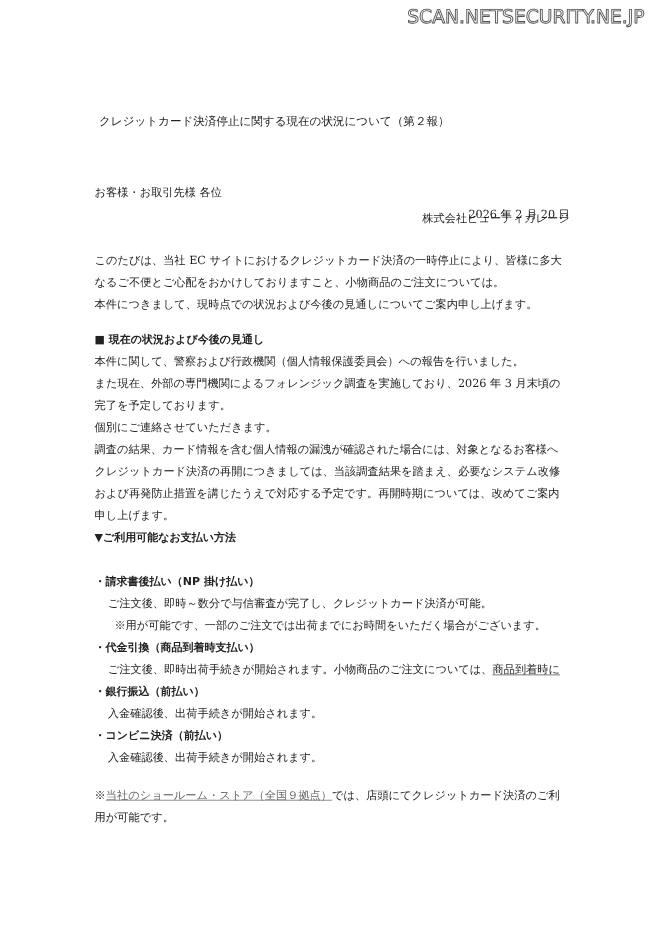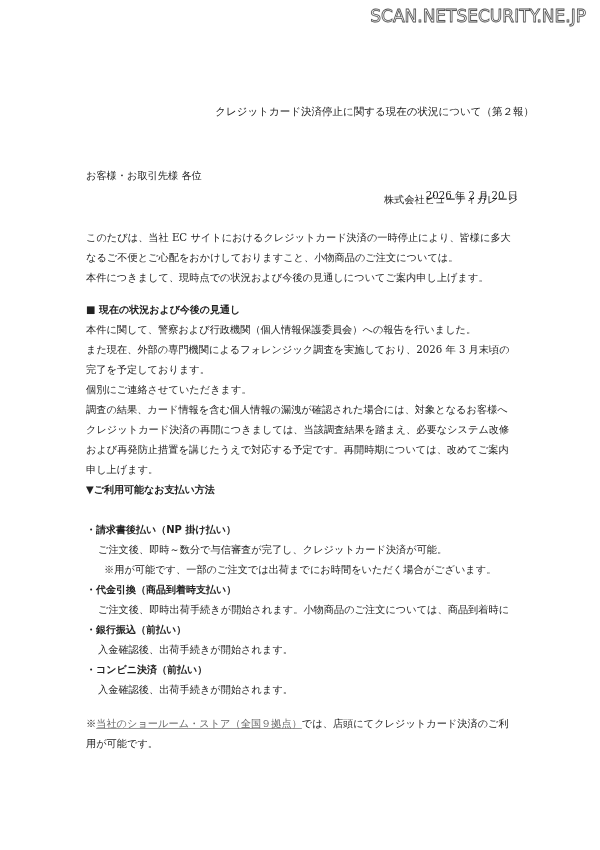--- a/index.html
+++ b/index.html
@@ -8,34 +8,34 @@
     font-family: "DejaVu Serif", "Liberation Serif", serif; color: #222;
   }
   .watermark {
     position: absolute; top: 6px; right: 14px;
     font-family: "DejaVu Sans", "Liberation Sans", sans-serif;
     font-size: 17px; letter-spacing: 0px; color: #ffffff;
     -webkit-text-stroke: 0.8px #555;
     text-shadow: 0 0 1px #888;
   }
   .doc { position: absolute; left: 86px; top: 0; width: 432px; font-size: 10.2px; line-height: 20px; }
-  .title { position: absolute; top: 101px; left: 16px; width: 432px; text-align: right; font-size: 10.5px; }
+  .title { position: absolute; top: 101px; left: 4px; width: 432px; text-align: left; font-size: 10.5px; }
   .addressee { position: absolute; top: 166px; left: 0; }
   .date { position: absolute; top: 170px; right: 0; text-align: center; margin-top: 16px; }
   .company { position: absolute; top: 190px; right: 0; text-align: center; }
   .intro { position: absolute; top: 228px; left: 0; width: 432px; }
   .sec1 { position: absolute; top: 300px; left: 0; width: 432px; }
   .sec2 { position: absolute; top: 480px; left: 0; width: 432px; }
   .note { position: absolute; top: 714px; left: 0; width: 432px; }
   p { margin: 0; }
   .h { font-weight: bold; font-family: "DejaVu Sans", "Liberation Sans", sans-serif; font-size: 10px; }
   .indent { padding-left: 12px; }
   .indent2 { padding-left: 18px; }
   .link { color: #666; text-decoration: underline; text-decoration-color: #999; }
-  .ul-dark { text-decoration-color: #888; }
+  .ul-dark { text-decoration: underline; text-decoration-color: #888; }
   .gap { height: 20px; }
 </style>
 </head>
 <body>
 
 <div class="watermark">SCAN.NETSECURITY.NE.JP</div>
 
 <div class="doc">
   <div class="title">クレジットカード決済停止に関する現在の状況について（第２報）</div>
   <div class="addressee">お客様・お取引先様 各位</div>

